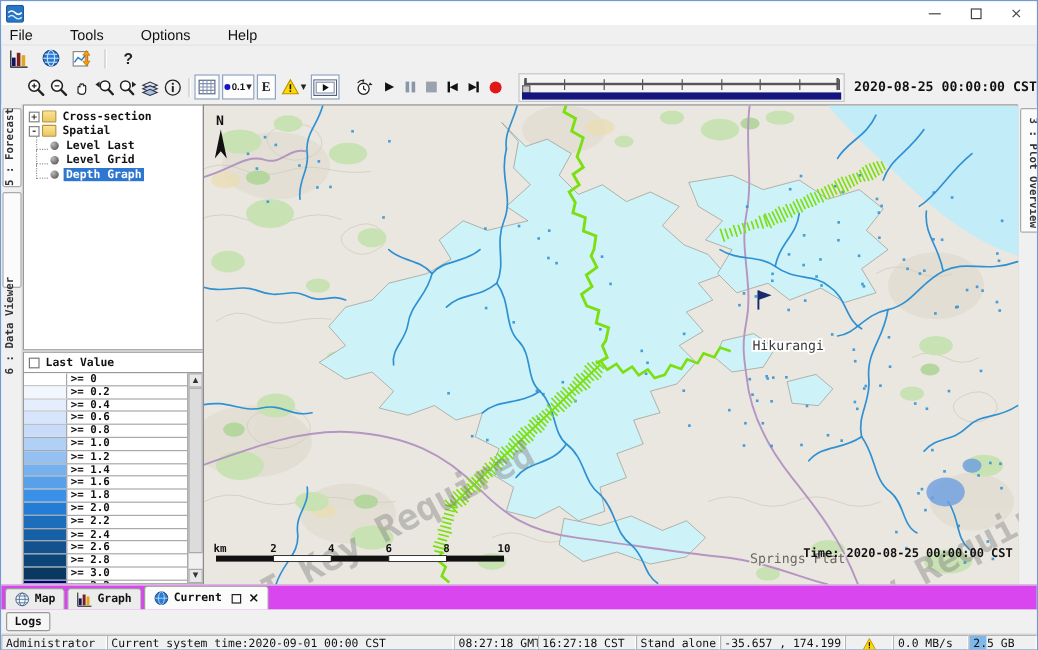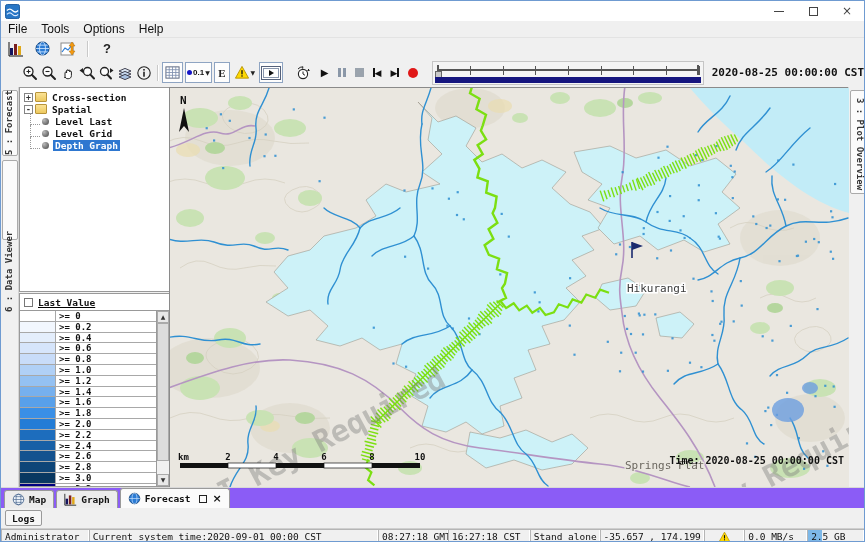--- a/index.html
+++ b/index.html
@@ -9,21 +9,21 @@
   
   .titlebar{position:absolute;left:0;top:0;width:100%;height:20px;background:#ffffff;display:flex;align-items:center;}
   .app-ico{width:15px;height:15px;margin:0 5px 0 4px;}
   .title-txt{font-size:12px;color:#111;}
   .winbtns{position:absolute;right:0;top:0;height:20px;display:flex;}
   .wbtn{width:34px;height:20px;display:flex;align-items:center;justify-content:center;color:#444;}
   .glyph-min{width:10px;height:1px;background:#444;}
   .glyph-max{width:9px;height:9px;border:1px solid #444;}
   .glyph-close{font-size:12px;line-height:10px;color:#444;font-family:"DejaVu Sans",sans-serif;}
   
-  .menubar{position:absolute;left:0;top:20px;width:100%;height:17px;background:#f0f0f0;display:flex;align-items:center;border-bottom:1px solid #e3e3e3;}
+  .menubar{position:absolute;left:0;top:20px;width:100%;height:17px;background:#f0f0f0;display:flex;align-items:center;border-bottom:1px solid #e3e3e3;gap:17px;}
   .menu-item{font-size:12px;color:#111;padding:0 7px;}
   
   .toolbar1{position:absolute;left:0;top:38px;width:100%;height:19px;display:flex;align-items:center;gap:6px;padding-left:5px;}
   .tb-ico{width:20px;height:17px;display:flex;align-items:center;justify-content:center;}
   .vsep{width:1px;height:16px;background:#c9c9c9;box-shadow:1px 0 0 #fff;margin:0 3px;}
   .help-q{font-size:13px;font-weight:bold;color:#222;}
   
   .toolbar2{position:absolute;left:0;top:57px;width:100%;height:29px;display:flex;align-items:center;padding-left:20px;}
   .tb2{width:21px;height:21px;display:flex;align-items:center;justify-content:center;}
   .tb2b{height:21px;display:flex;align-items:center;justify-content:center;border:1px solid #8ea4c2;background:#fdfdfd;margin:0 1px;}
@@ -60,36 +60,36 @@
   #treePanel{left:18px;top:86px;width:151px;height:205px;overflow:hidden;padding:3px 0 0 2px;}
   .tr-row{display:flex;align-items:center;height:12px;font-family:"DejaVu Sans Mono",monospace;
           font-size:9.5px;font-weight:bold;color:#111;white-space:nowrap;}
   .tr-exp{width:9px;height:9px;border:1px solid #848484;background:#fff;font-size:8px;line-height:7px;text-align:center;margin:0 2px 0 2px;color:#333;flex:none;}
   .tr-folder{width:12px;height:10px;background:linear-gradient(#fbe396,#edc95f);border:1px solid #b8943a;border-radius:1px;margin-right:3px;flex:none;}
   .tr-guide{width:10px;height:12px;border-left:1px dotted #999;border-bottom:1px dotted #999;margin:0 2px 5px 8px;flex:none;}
   .tr-bullet{width:7px;height:7px;border-radius:50%;background:radial-gradient(circle at 30% 30%,#bbb,#444);margin-right:4px;flex:none;}
   .tr-lbl{padding:0 2px;}
   .tr-lbl.sel{background:#2e77d0;color:#fff;}
   
-  #legendPanel{left:18px;top:292px;width:151px;height:194px;overflow:hidden;text-decoration:underline;}
+  #legendPanel{left:18px;top:292px;width:151px;height:194px;overflow:hidden;}
   .lg-head{display:flex;align-items:center;height:17px;border-bottom:1px solid #999;padding-left:4px;
            font-family:"DejaVu Sans Mono",monospace;font-size:9.5px;font-weight:bold;color:#111;}
   .lg-cb{width:9px;height:9px;border:1px solid #777;background:#fff;margin-right:5px;flex:none;}
   .lg-body{position:absolute;left:0;top:17px;right:13px;bottom:0;overflow:hidden;}
   .lg-row{display:flex;height:10.8px;border-bottom:1px solid #a8a8a8;}
   .lg-sw{width:36px;border-right:1px solid #a8a8a8;flex:none;}
   .lg-lb{font-family:"DejaVu Sans Mono",monospace;font-size:9px;font-weight:bold;color:#111;padding-left:3px;line-height:10px;}
   .lg-scroll{position:absolute;right:0;top:17px;width:13px;bottom:0;background:#f0f0f0;border-left:1px solid #999;}
   .lg-arrow{position:absolute;left:0;width:12px;height:12px;background:#e8e8e8;border:1px solid #aaa;
             font-size:6px;text-align:center;line-height:10px;color:#333;font-family:"DejaVu Sans",sans-serif;}
   .lg-thumb{position:absolute;left:0;top:12px;width:12px;height:138px;background:#dcdcdc;border:1px solid #aaa;}
   
   #mapwrap{position:absolute;left:168px;top:86px;width:679px;height:400px;border:1px solid #8a8a8a;background:#eae7e0;}
   
-  .tabrow{position:absolute;left:0;top:486px;width:100%;height:21px;background:#8b5cf6;display:flex;align-items:flex-end;padding-left:3px;gap:2px;border-top:1px solid #d8d8d8;}
+  .tabrow{position:absolute;left:0;top:486px;width:100%;height:21px;background:#d946ef;display:flex;align-items:flex-end;padding-left:3px;gap:2px;border-top:1px solid #d8d8d8;}
   .btab{height:18px;display:flex;align-items:center;gap:4px;padding:0 7px;border:1px solid #9a9a9a;
         border-bottom:none;border-radius:3px 3px 0 0;background:#ececec;
         font-family:"DejaVu Sans Mono",monospace;font-size:9.5px;font-weight:bold;color:#111;}
   .btab.active{background:#fbfbfb;height:20px;}
   .btab .sq{width:8px;height:8px;border:1.5px solid #222;margin-left:4px;}
   .btab .cx{font-size:11px;font-weight:bold;color:#111;margin-left:2px;font-family:"DejaVu Sans",sans-serif;}
   
   .logsrow{position:absolute;left:0;top:507px;width:100%;height:20px;background:#f0f0f0;display:flex;align-items:center;padding-left:4px;}
   .logsbtn{height:16px;padding:0 6px;border:1px solid #9a9a9a;border-radius:2px;background:#f6f6f6;
            font-family:"DejaVu Sans Mono",monospace;font-size:9.5px;font-weight:bold;color:#111;display:flex;align-items:center;}
@@ -831,21 +831,21 @@
           <path d="M1,1 V15 H15" stroke="#111" fill="none"></path>
       </svg>
       <span>Graph</span>
     </div>
     <div class="btab active">
       <svg width="13" height="13" viewBox="0 0 16 16">
         <circle cx="8" cy="8" r="6.5" fill="#2b7bd4" stroke="#14457e"></circle>
         <ellipse cx="8" cy="8" rx="3" ry="6.5" fill="none" stroke="#cfe6ff" stroke-width="0.8"></ellipse>
         <path d="M1.5,8 H14.5" stroke="#cfe6ff" stroke-width="0.8"></path>
       </svg>
-      <span>Forecast</span>
+      <span>Current</span>
       <span class="sq"></span>
       <span class="cx">×</span>
     </div>
   </div>
 
   <div class="logsrow">
     <span class="logsbtn">Logs</span>
   </div>
 
   <div class="statusbar">

